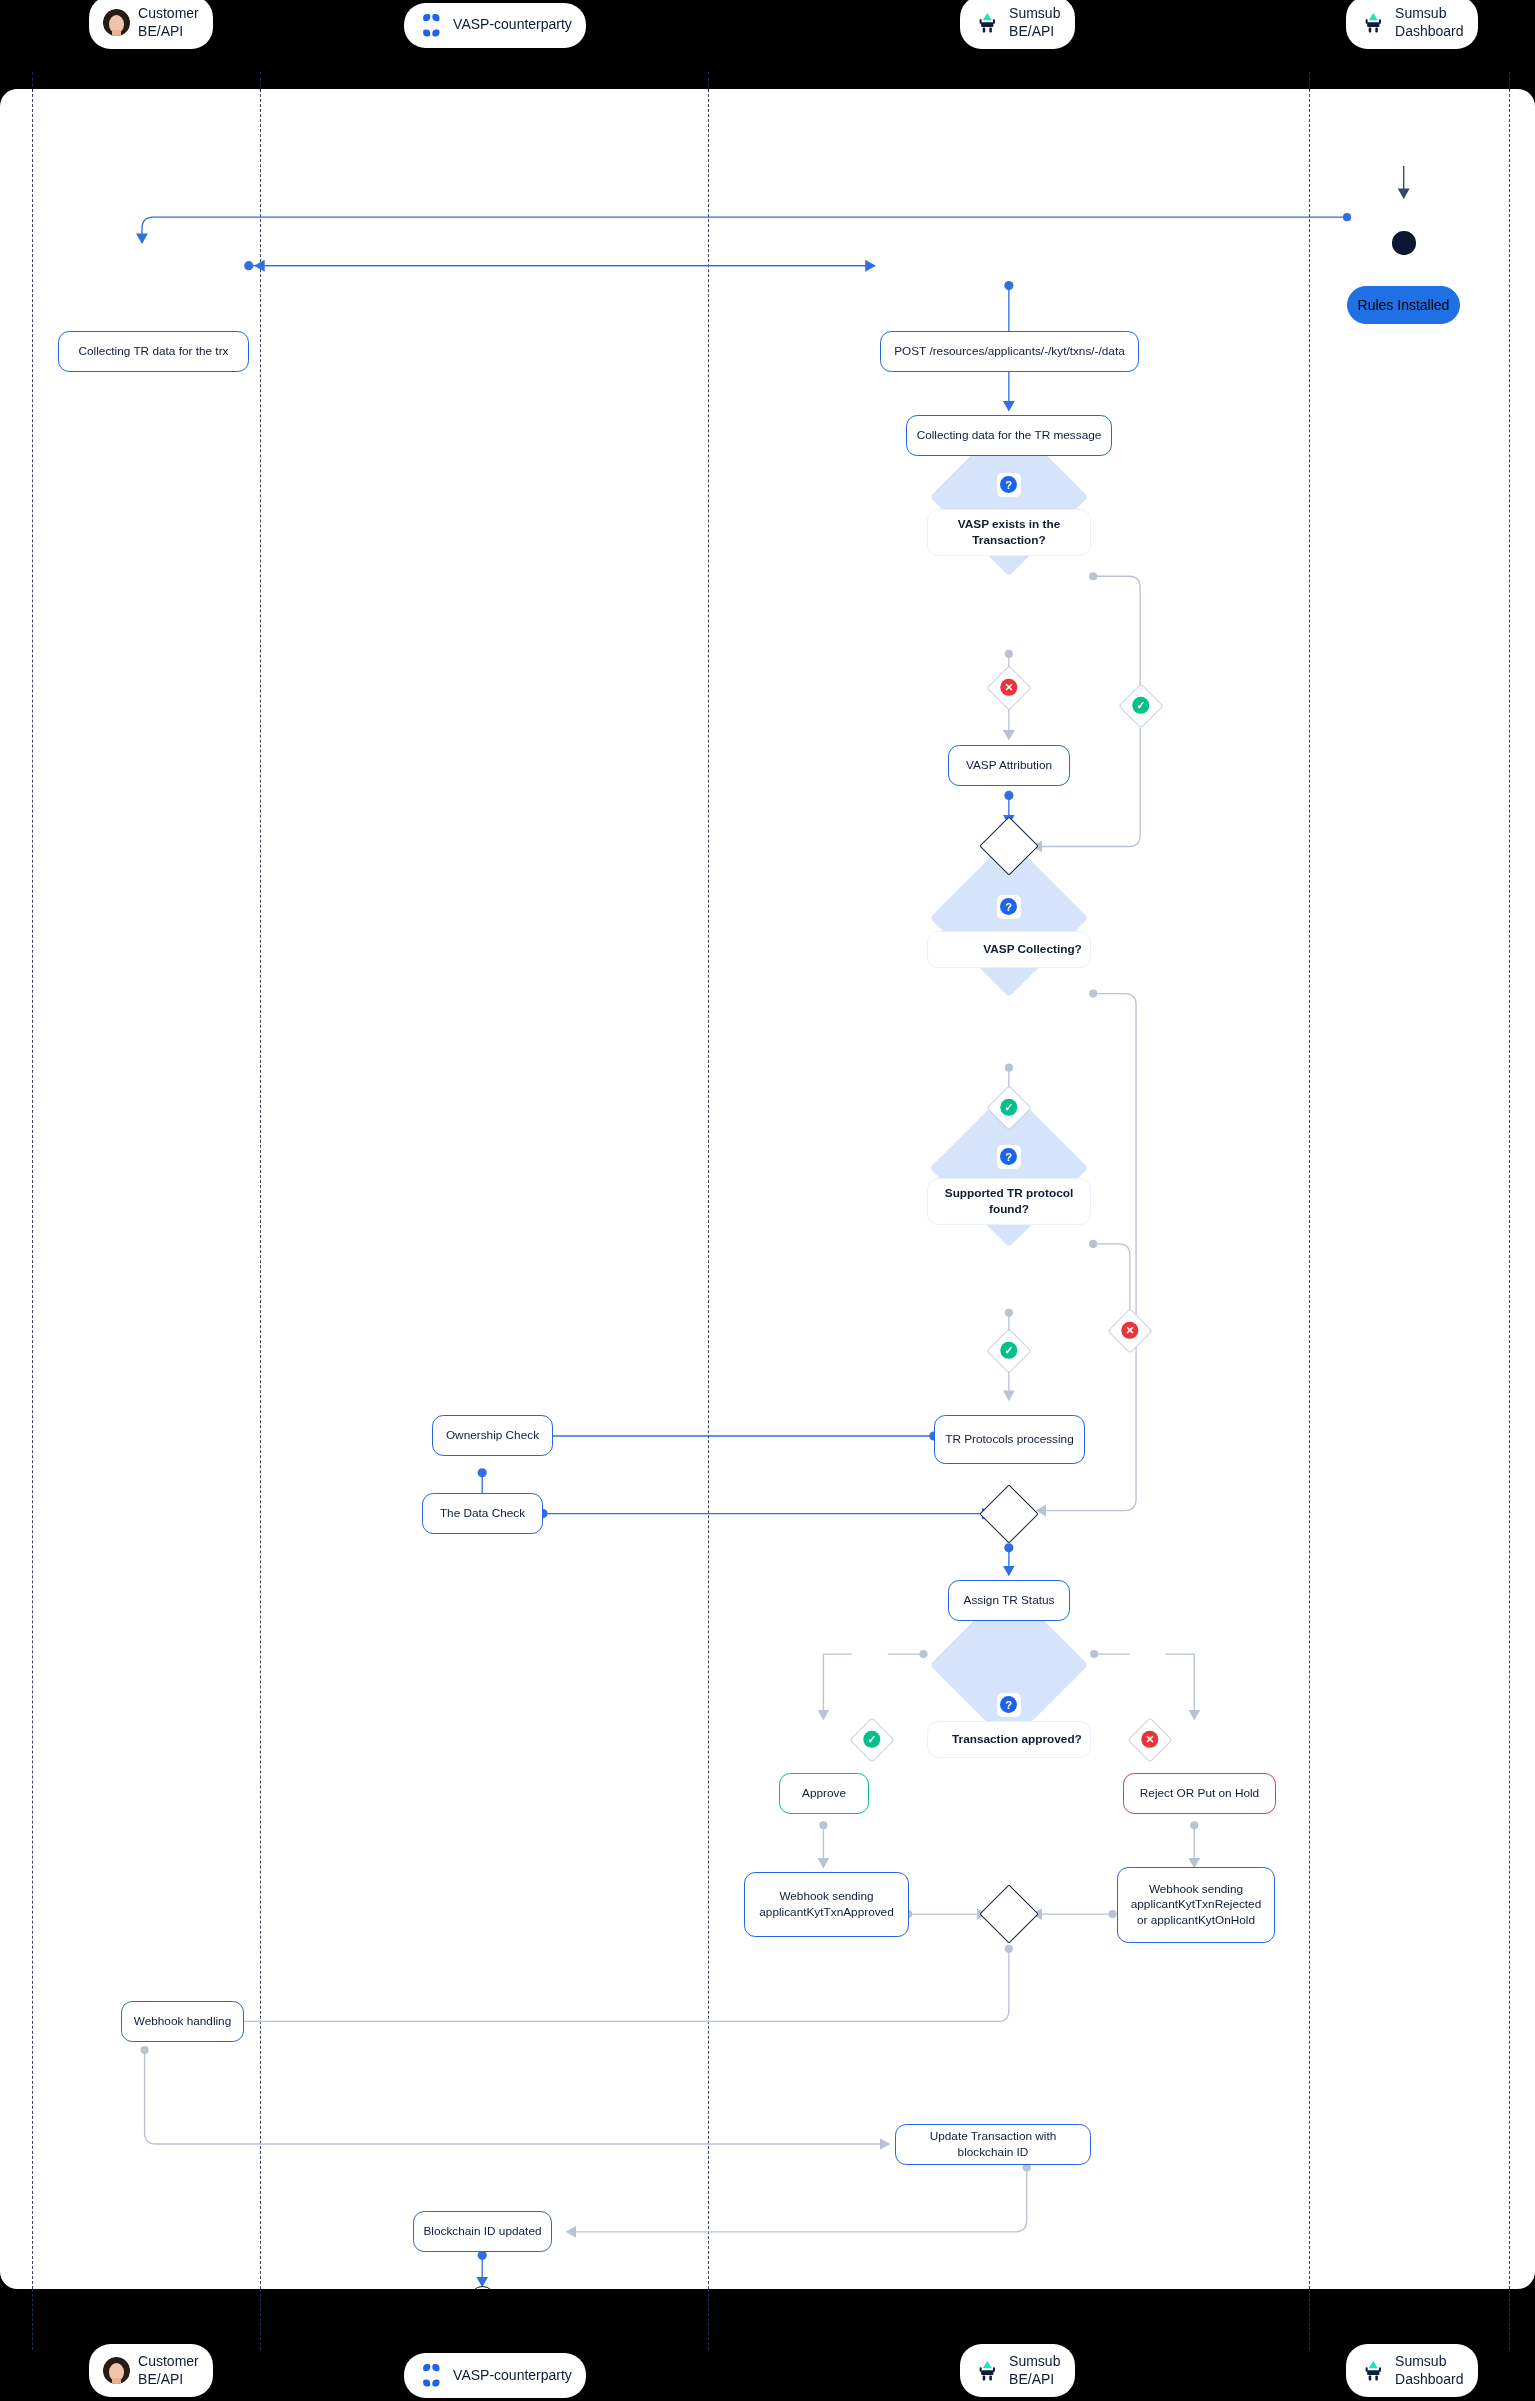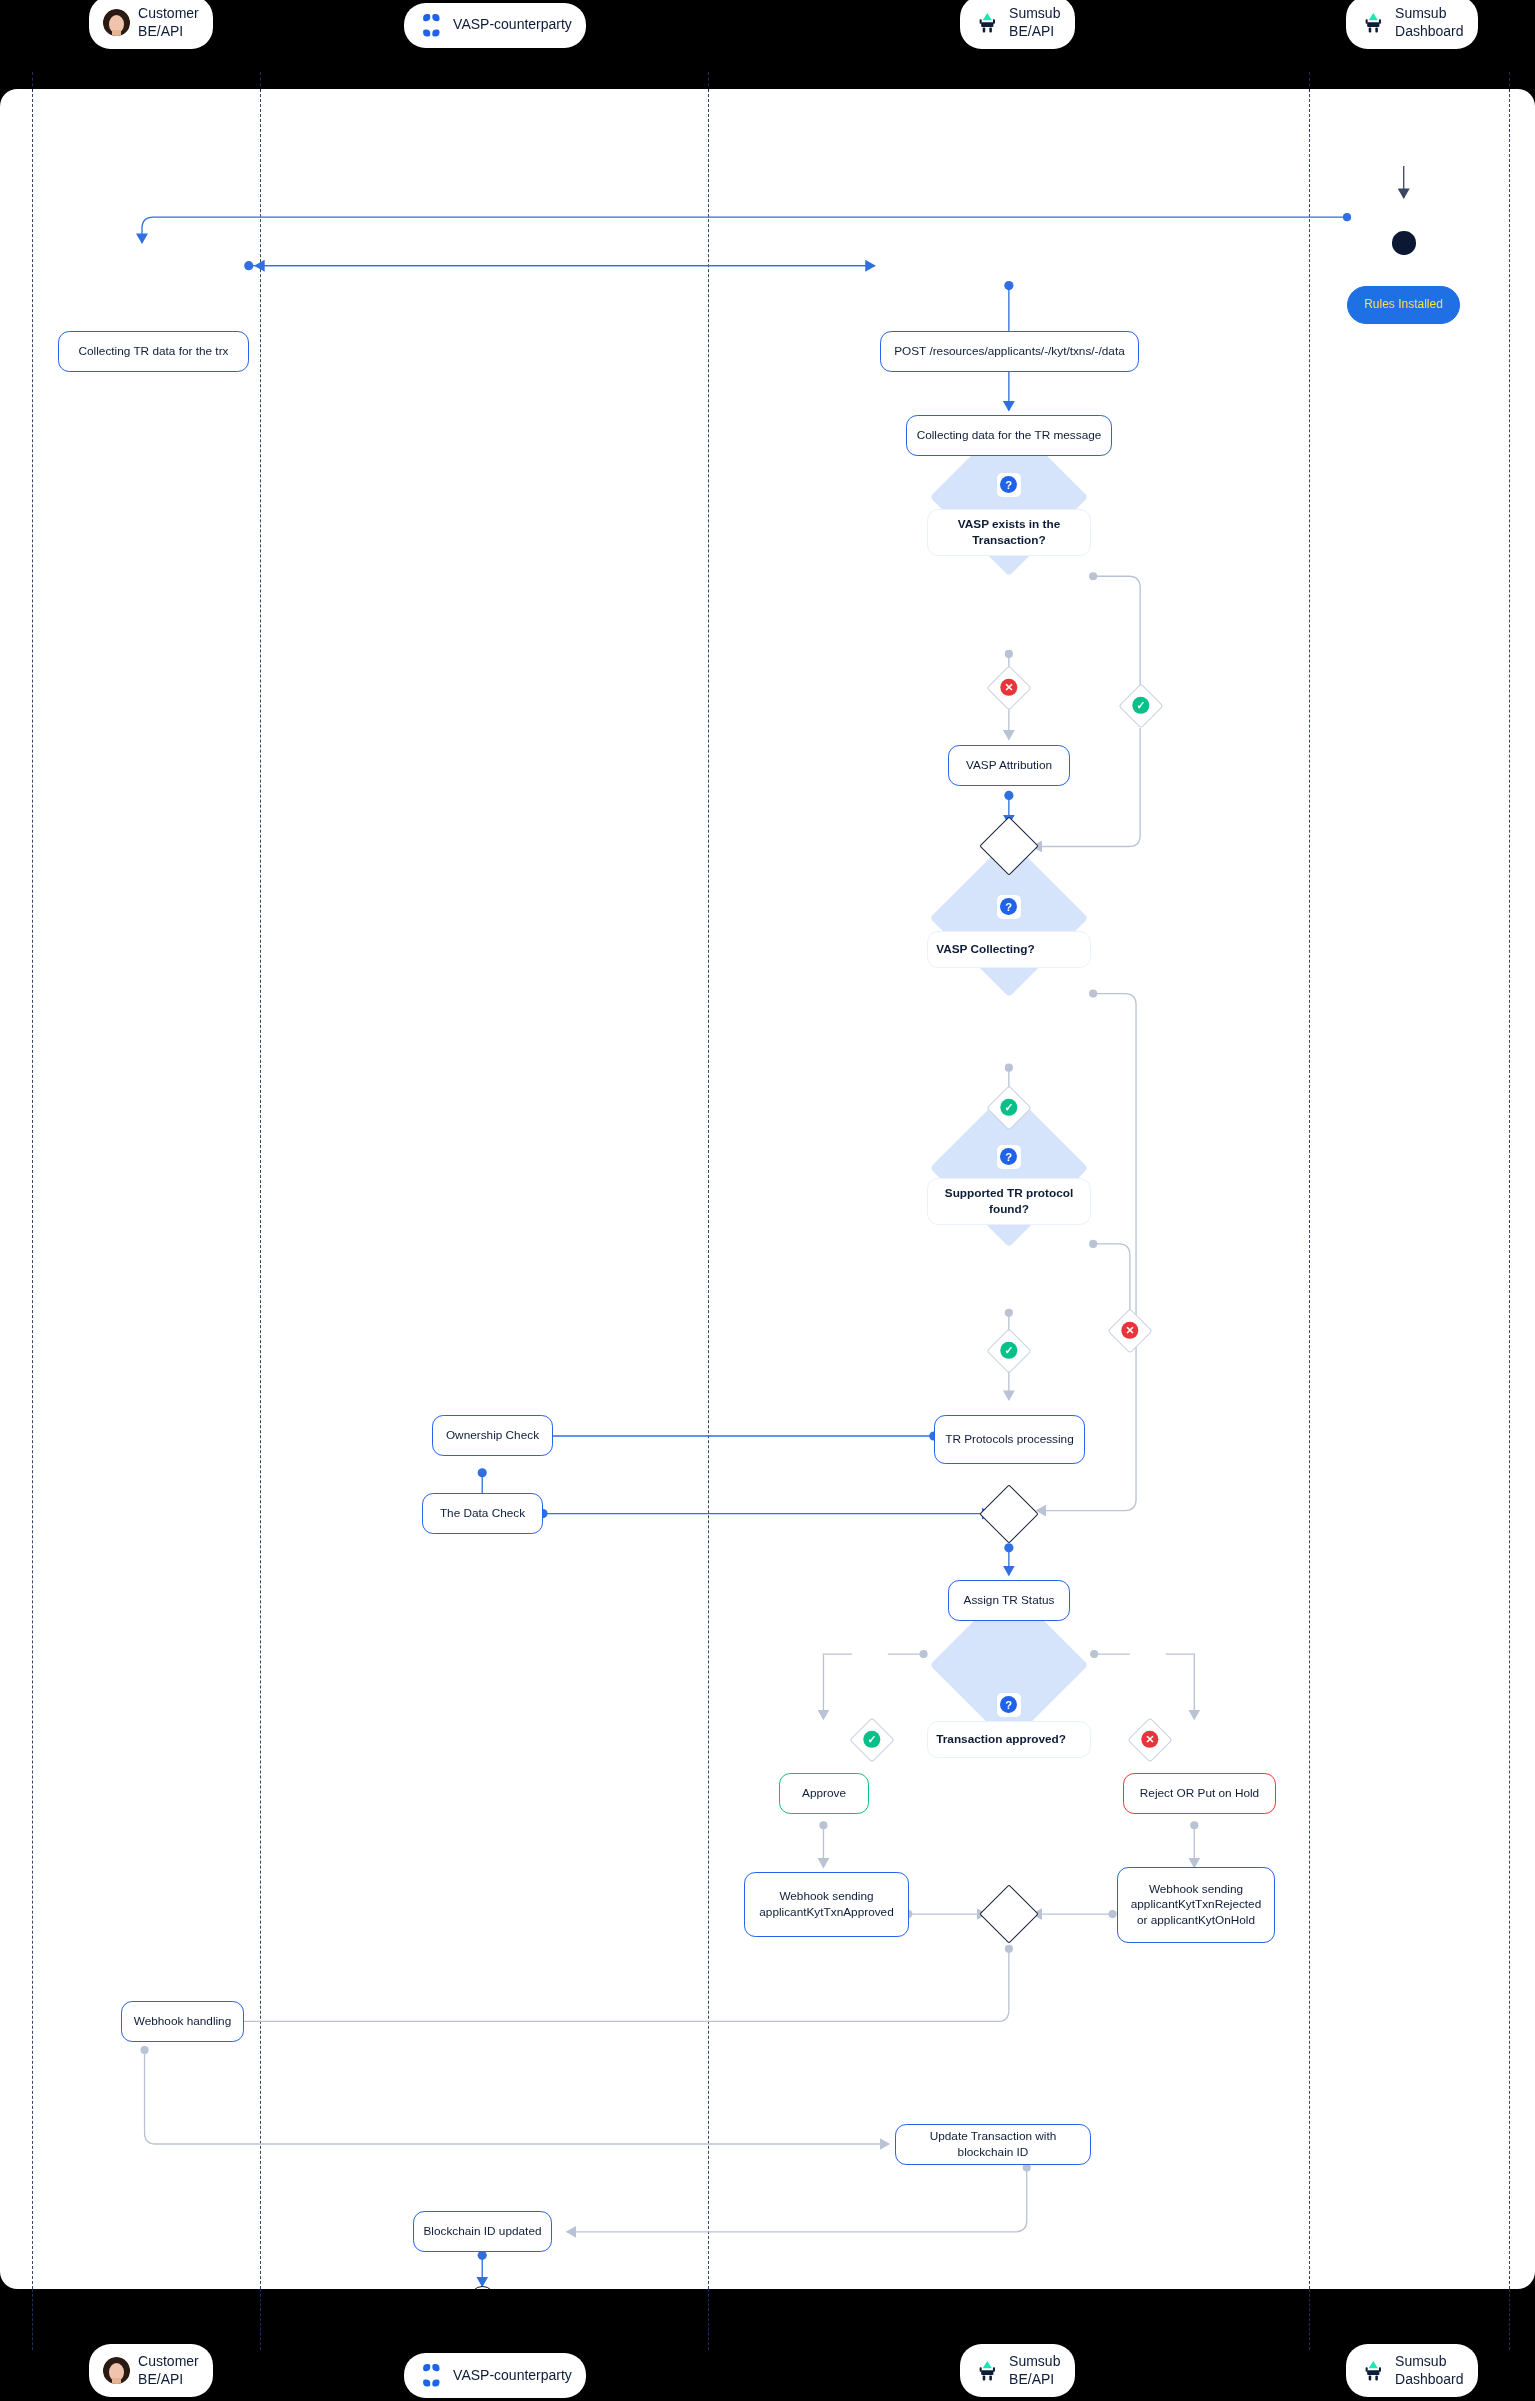--- a/index.html
+++ b/index.html
@@ -98,23 +98,23 @@
     text-align: center;
     color: #0e1c38;
     font-size: 11.8px;
     line-height: 1.3;
     padding: 5.1px 9.2px;
     z-index: 20;
   }
   .node.filled {
     background: #1f6fe5;
     border-color: #1f6fe5;
-    color: #fde047;
+    color: #000000;
     border-radius: 20.4px;
-    font-size: 12px;
+    font-size: 14px;
   }
   .node.approve { border-color: #0bbf87; }
   .node.reject  { border-color: #f0343c; }
 
   
   .start-dot {
     position: absolute;
     width: 23.5px; height: 23.5px;
     border-radius: 50%;
     background: #0c1733;
@@ -142,21 +142,21 @@
     background: #d6e4fb;
     transform: rotate(45deg);
     z-index: 10;
     border-radius: 4.1px;
   }
   .decision-label {
     position: absolute;
     background: #ffffff;
     border: 1px solid #eaf1fd;
     border-radius: 11.2px;
-    display: flex; align-items: center; justify-content: flex-start;
+    display: flex; align-items: center; justify-content: flex-end;
     text-align: center;
     color: #0e1c38;
     font-size: 11.8px;
     font-weight: 700;
     line-height: 1.3;
     padding: 4.1px 8.2px;
     z-index: 16;
   }
   .decision-q {
     position: absolute;

